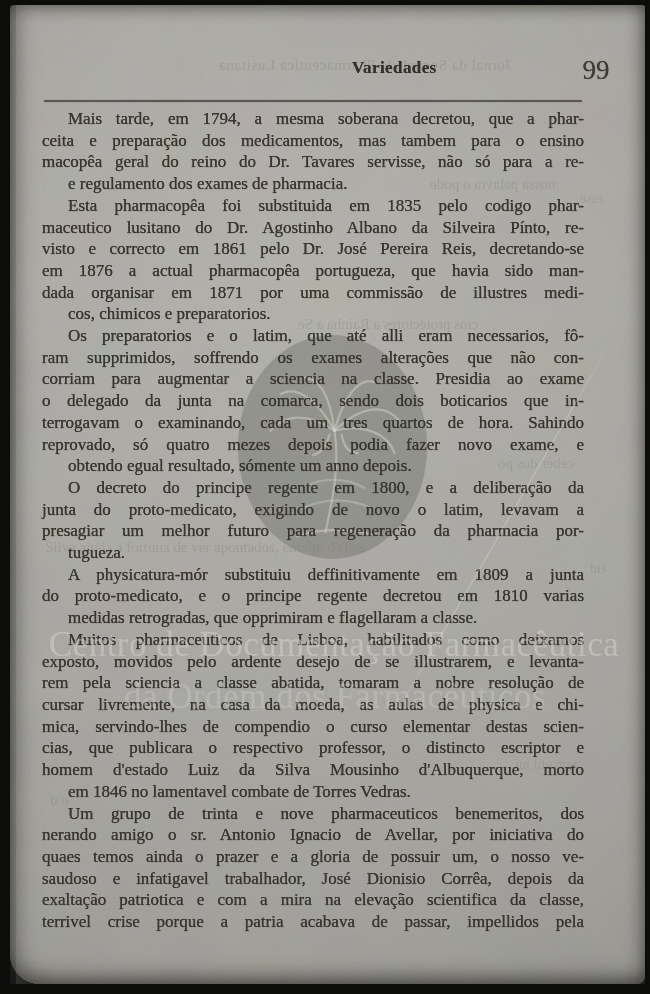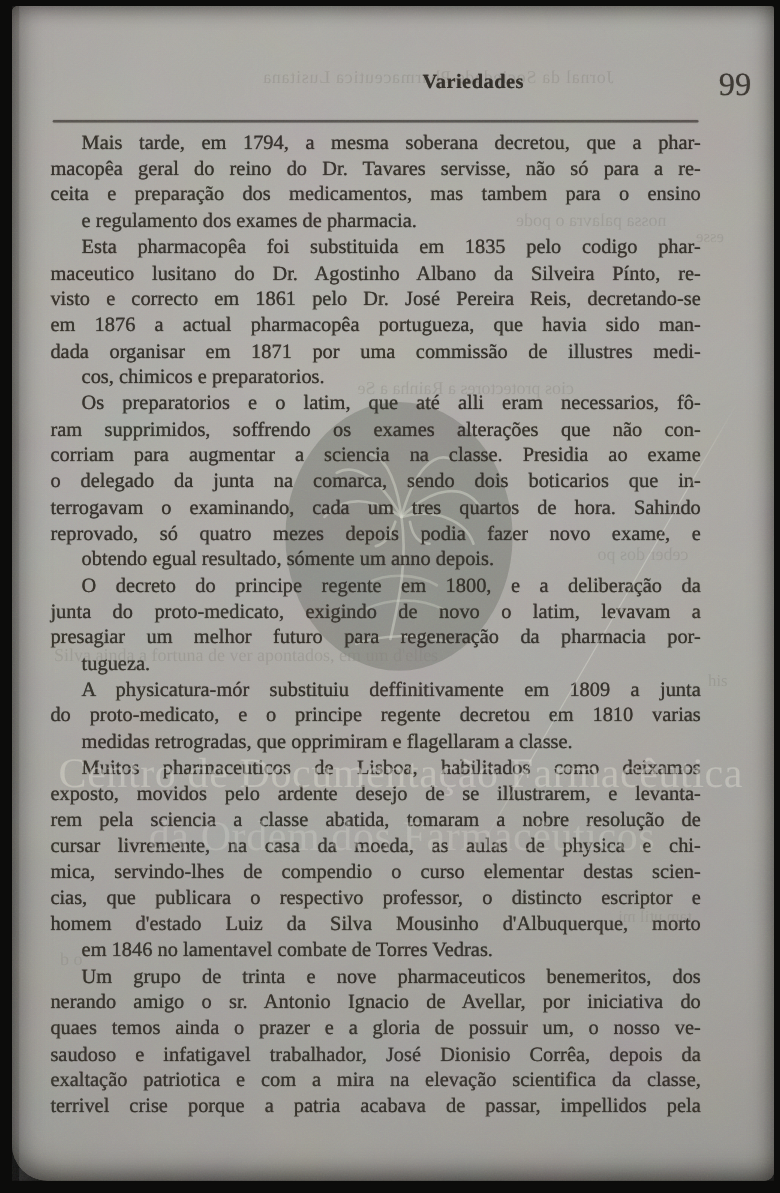--- a/index.html
+++ b/index.html
@@ -24,21 +24,21 @@
     background:linear-gradient(90deg, rgba(255,255,255,.10), rgba(255,255,255,.04) 60%, rgba(255,255,255,0));
     pointer-events:none;
   }
   
   .running-title{
     position:absolute;left:342px;top:53px;
     font-size:17px;font-weight:bold;letter-spacing:.4px;color:#28251f;
     text-shadow:0 0 .6px rgba(40,36,30,.8);
   }
   .page-number{
-    position:absolute;left:556px;top:50px;width:60px;text-align:right;
+    position:absolute;left:556px;top:50px;width:60px;text-align:center;
     font-size:27px;color:#34302a;text-shadow:0 0 .7px rgba(40,36,30,.7);
   }
   .header-rule{
     position:absolute;left:34px;top:95px;width:538px;height:2px;
     background:rgba(48,45,40,.72);border-radius:1px;
     box-shadow:0 0 1px rgba(48,45,40,.6);
   }
   .header-bleed{
     position:absolute;left:140px;top:52px;width:430px;text-align:center;
     font-size:15px;color:#7c7972;opacity:.34;transform:scaleX(-1);
@@ -97,22 +97,22 @@
         <path d="M92,100 C88,112 84,118 76,120"></path>
         <path d="M104,100 C106,112 112,118 120,118"></path>
         <path d="M70,150 C84,142 110,142 126,152" opacity="0.7"></path>
         <path d="M66,172 C88,162 112,162 132,172" opacity="0.7"></path>
         <path d="M60,200 C80,192 110,192 134,198"></path>
       </g>
     </svg>
 
     <div class="text-block" id="text-block">
         <div class="line p-start">Mais tarde, em 1794, a mesma soberana decretou, que a phar-</div>
+        <div class="line">ceita e preparação dos medicamentos, mas tambem para o ensino</div>
         <div class="line">macopêa geral do reino do Dr. Tavares servisse, não só para a re-</div>
-        <div class="line">ceita e preparação dos medicamentos, mas tambem para o ensino</div>
         <div class="line p-end">e regulamento dos exames de pharmacia.</div>
         <div class="line p-start">Esta pharmacopêa foi substituida em 1835 pelo codigo phar-</div>
         <div class="line">maceutico lusitano do Dr. Agostinho Albano da Silveira Pínto, re-</div>
         <div class="line">visto e correcto em 1861 pelo Dr. José Pereira Reis, decretando-se</div>
         <div class="line">em 1876 a actual pharmacopêa portugueza, que havia sido man-</div>
         <div class="line">dada organisar em 1871 por uma commissão de illustres medi-</div>
         <div class="line p-end">cos, chimicos e preparatorios.</div>
         <div class="line p-start">Os preparatorios e o latim, que até alli eram necessarios, fô-</div>
         <div class="line">ram supprimidos, soffrendo os exames alterações que não con-</div>
         <div class="line">corriam para augmentar a sciencia na classe. Presidia ao exame</div>

